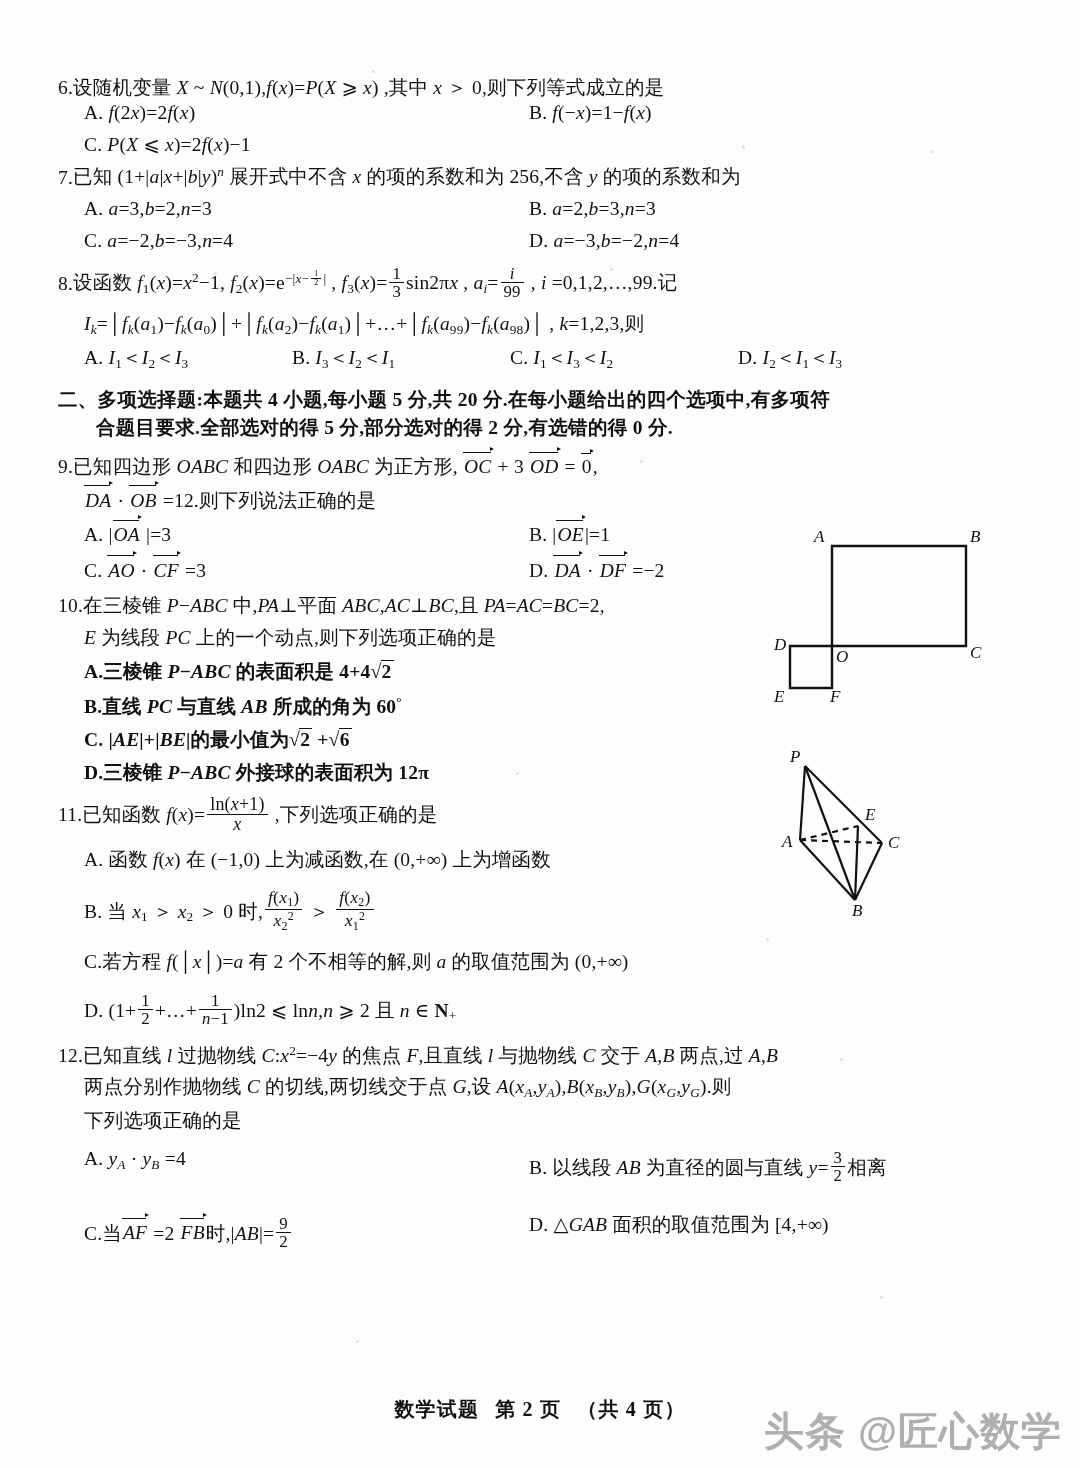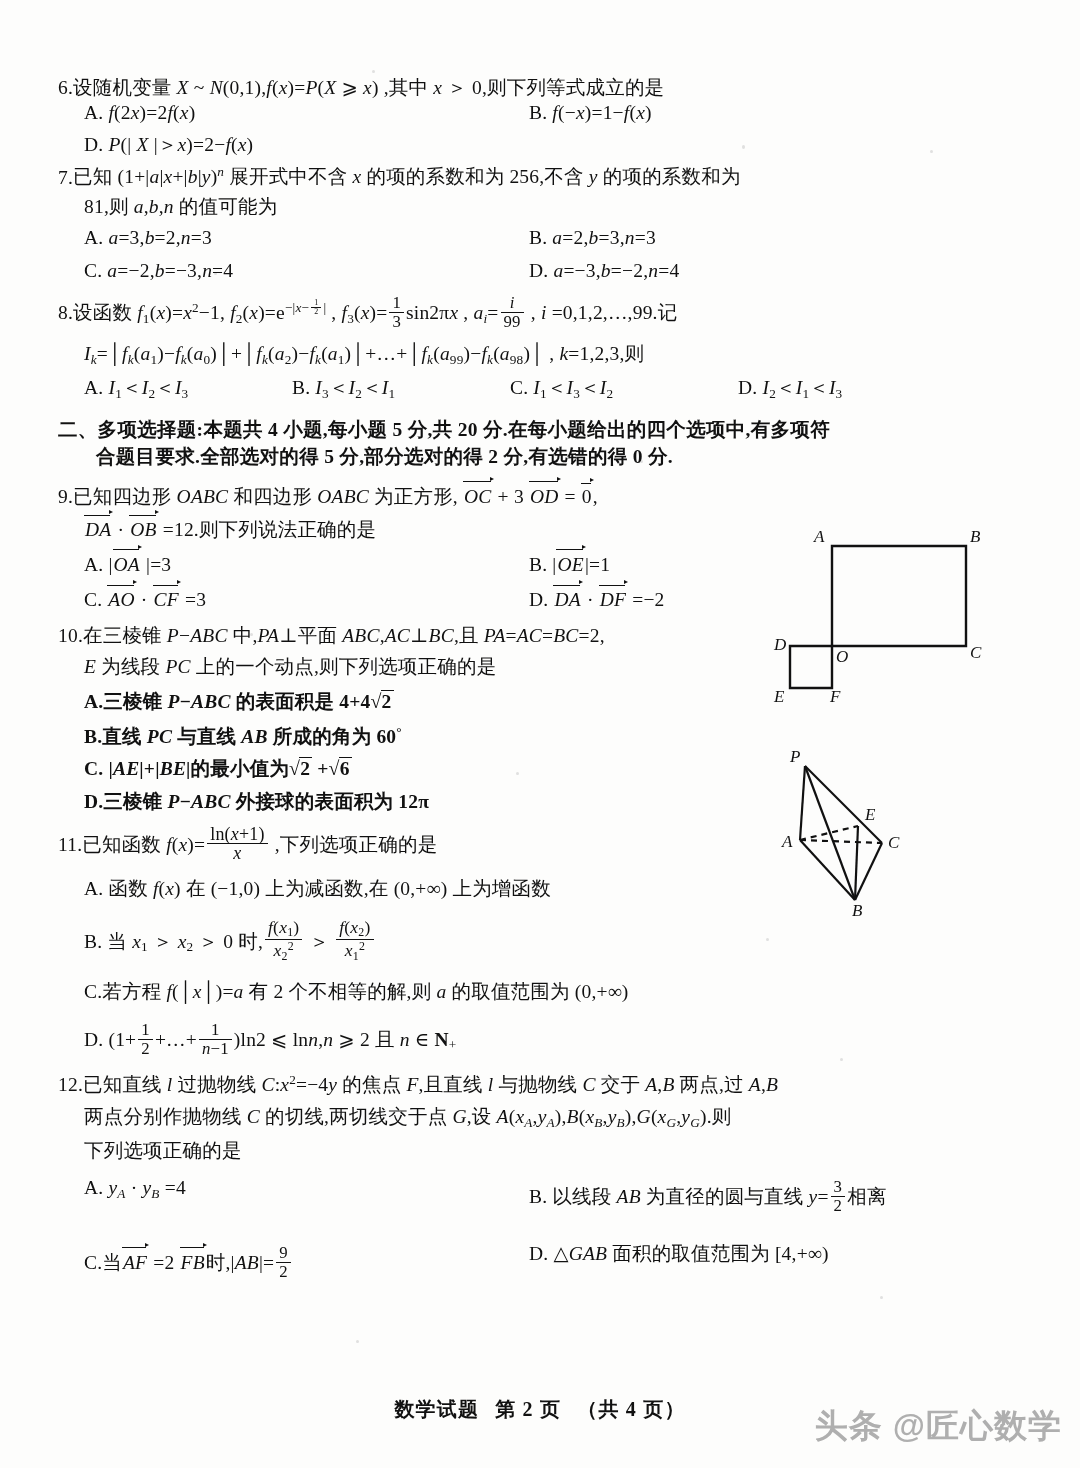--- a/index.html
+++ b/index.html
@@ -147,21 +147,21 @@
     color: #111;
   }
   .footer .gap { display: inline-block; width: 16px; }
 
   
   .watermark {
     position: absolute;
     right: 18px;
     top: 1404px;
     font-family: "Liberation Sans", sans-serif;
-    font-size: 33px;
+    font-size: 40px;
     font-weight: bold;
     color: #9a9a9a;
     opacity: .78;
     letter-spacing: 1px;
     white-space: nowrap;
   }
 
   
   .speck {
     position: absolute;
@@ -190,30 +190,27 @@
 
   <div class="content">
 
     <div class="qblock">
       <div class="qline stem">
         <span>6.</span><span>设随机变量 <span class="m">X</span> ~ <span class="m">N</span>(0,1)<span class="up">,</span><span class="m">f</span>(<span class="m">x</span>)<span class="up">=</span><span class="m">P</span>(<span class="m">X</span> ⩾ <span class="m">x</span>) ,其中 <span class="m">x</span> ＞ 0,则下列等式成立的是</span>
       </div>
       <div class="opts2">
         <div class="qline">A. <span class="m">f</span>(2<span class="m">x</span>)<span class="up">=</span>2<span class="m">f</span>(<span class="m">x</span>)</div>
         <div class="qline">B. <span class="m">f</span>(−<span class="m">x</span>)<span class="up">=</span>1−<span class="m">f</span>(<span class="m">x</span>)</div>
-        <div class="qline">D. <span class="m">P</span>(| <span class="m">X</span> |＞<span class="m">x</span>)<span class="up">=</span>2−<span class="m">f</span>(<span class="m">x</span>)</div>
+        <div class="qline">C. <span class="m">P</span>(<span class="m">X</span> ⩽ <span class="m">x</span>)<span class="up">=</span>2<span class="m">f</span>(<span class="m">x</span>)−1</div>
       </div>
     </div>
 
     <div class="qblock" style="margin-top:11px;">
       <div class="qline">
         <span>7.</span><span>已知 (1<span class="up">+</span>|<span class="m">a</span>|<span class="m">x</span><span class="up">+</span>|<span class="m">b</span>|<span class="m">y</span>)<span class="supi">n</span> 展开式中不含 <span class="m">x</span> 的项的系数和为 256,不含 <span class="m">y</span> 的项的系数和为</span>
-      </div>
-      <div class="qline indent stem" style="margin-top:10px;">
-        81,则 <span class="m">a</span>,<span class="m">b</span>,<span class="m">n</span> 的值可能为
       </div>
       <div class="opts2" style="margin-top:12px;">
         <div class="qline">A. <span class="m">a</span><span class="up">=</span>3,<span class="m">b</span><span class="up">=</span>2,<span class="m">n</span><span class="up">=</span>3</div>
         <div class="qline">B. <span class="m">a</span><span class="up">=</span>2,<span class="m">b</span><span class="up">=</span>3,<span class="m">n</span><span class="up">=</span>3</div>
         <div class="qline">C. <span class="m">a</span><span class="up">=</span>−2,<span class="m">b</span><span class="up">=</span>−3,<span class="m">n</span><span class="up">=</span>4</div>
         <div class="qline">D. <span class="m">a</span><span class="up">=</span>−3,<span class="m">b</span><span class="up">=</span>−2,<span class="m">n</span><span class="up">=</span>4</div>
       </div>
     </div>
 
     <div class="qblock" style="margin-top:14px;">

